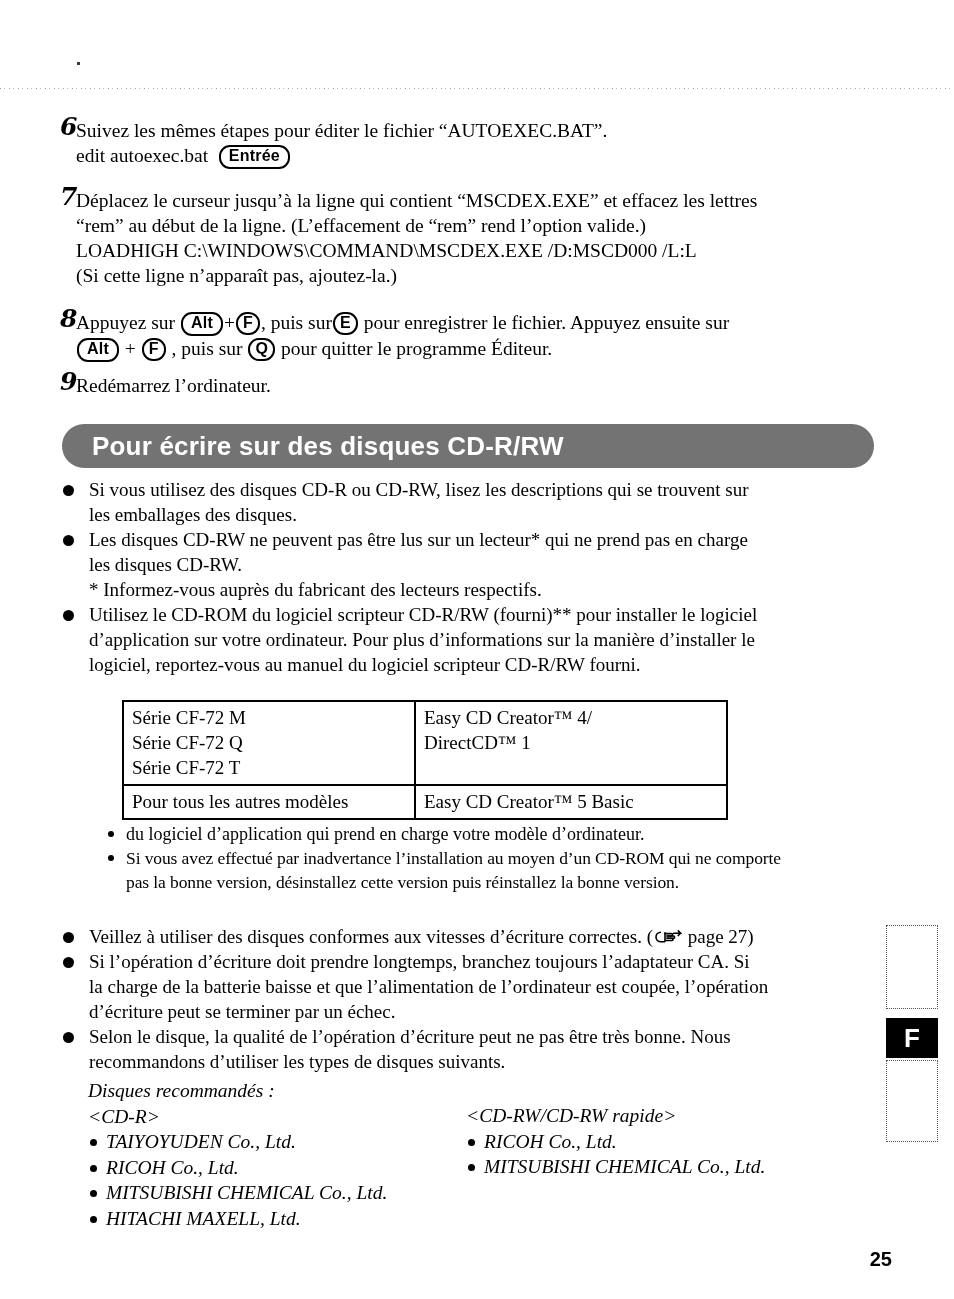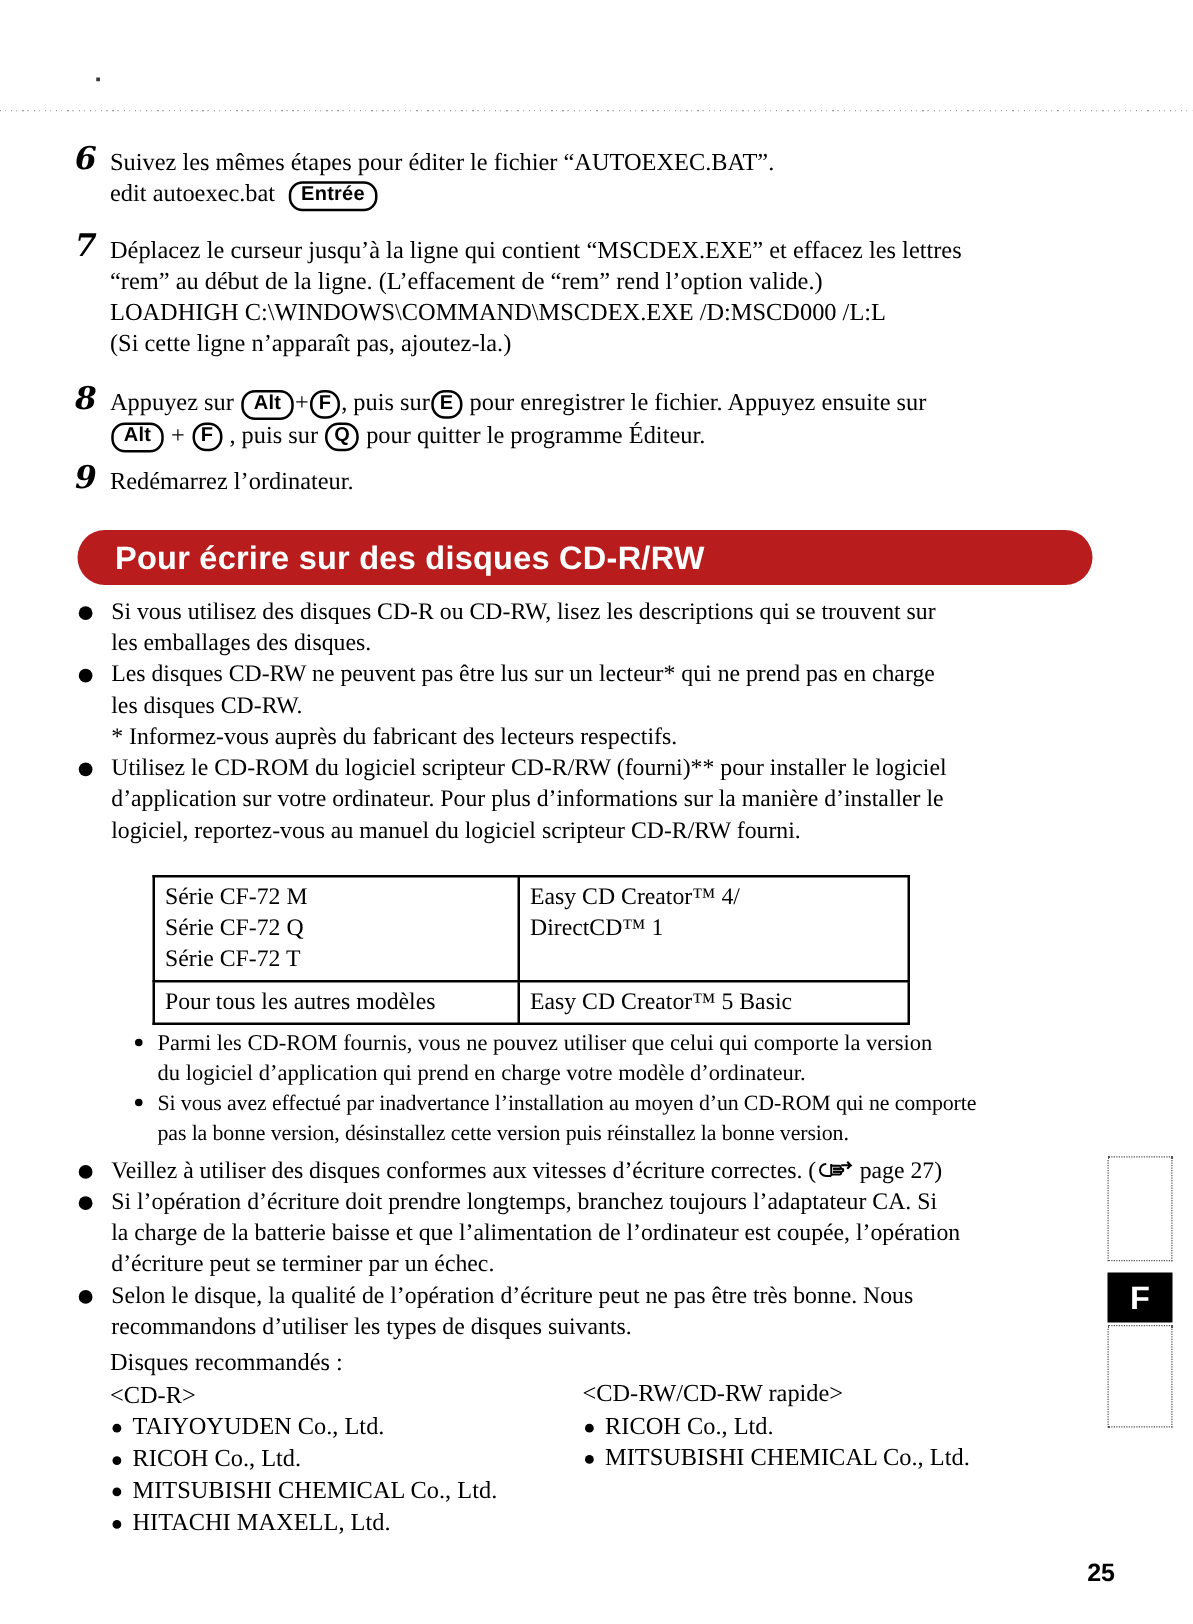--- a/index.html
+++ b/index.html
@@ -47,21 +47,21 @@
     position: absolute;
     left: 0;
     top: -4px;
     font-family: "DejaVu Serif", serif;
     font-weight: bold;
     font-style: italic;
     font-size: 25px;
     line-height: 1;
   }
   .step-body {
-    margin-left: 28px;
+    margin-left: 16px;
     font-size: 19.5px;
     line-height: 25px;
   }
   .step-body .ln { display: block; white-space: nowrap; }
 
   
   .key {
     display: inline-block;
     border: 2.2px solid #000;
     border-radius: 11px;
@@ -76,21 +76,21 @@
   }
   .key.narrow { padding: 0px 5px 1px 5px; }
 
   
   .banner {
     position: absolute;
     left: 62px;
     top: 424px;
     width: 812px;
     height: 44px;
-    background: #b91c1c;
+    background: #737373;
     border-radius: 22px;
   }
   .banner-text {
     position: absolute;
     left: 30px;
     top: 7px;
     color: #ffffff;
     font-family: "Liberation Sans", sans-serif;
     font-weight: bold;
     font-size: 26px;
@@ -174,21 +174,21 @@
   
   .hand {
     display: inline-block;
     width: 28px;
     height: 16px;
     vertical-align: -2px;
     margin: 0 1px;
   }
 
   
-  .rec-col { position: absolute; font-size: 19.5px; line-height: 25.5px; }
+  .rec-col { position: absolute; font-size: 19.5px; line-height: 25.5px; font-style: italic; }
   .rec-line { white-space: nowrap; }
   .rec-item { position: relative; padding-left: 18px; white-space: nowrap; }
   .rec-item > .sdot {
     position: absolute;
     left: 2px; top: 10px;
     width: 7px; height: 7px;
     background: #000;
     border-radius: 50%;
   }
 
@@ -315,21 +315,20 @@
       <td>
         <span class="ln">Easy CD Creator™ 5 Basic</span>
       </td>
     </tr>
   </tbody>
     </table>
 
   <div class="blk" style="top:822px; left:100px; width:792px;">
     <div class="sub">
       <span class="sdot"></span>
-      <span class="ln">Parmi les CD-ROM fournis, vous ne pouvez utiliser que celui qui comporte la version</span>
       <span class="ln">du logiciel d’application qui prend en charge votre modèle d’ordinateur.</span>
     </div>
     <div class="sub tight">
       <span class="sdot"></span>
       <span class="ln">Si vous avez effectué par inadvertance l’installation au moyen d’un CD-ROM qui ne comporte</span>
       <span class="ln">pas la bonne version, désinstallez cette version puis réinstallez la bonne version.</span>
     </div>
   </div>
 
   <div class="blk" style="top:924px;">

